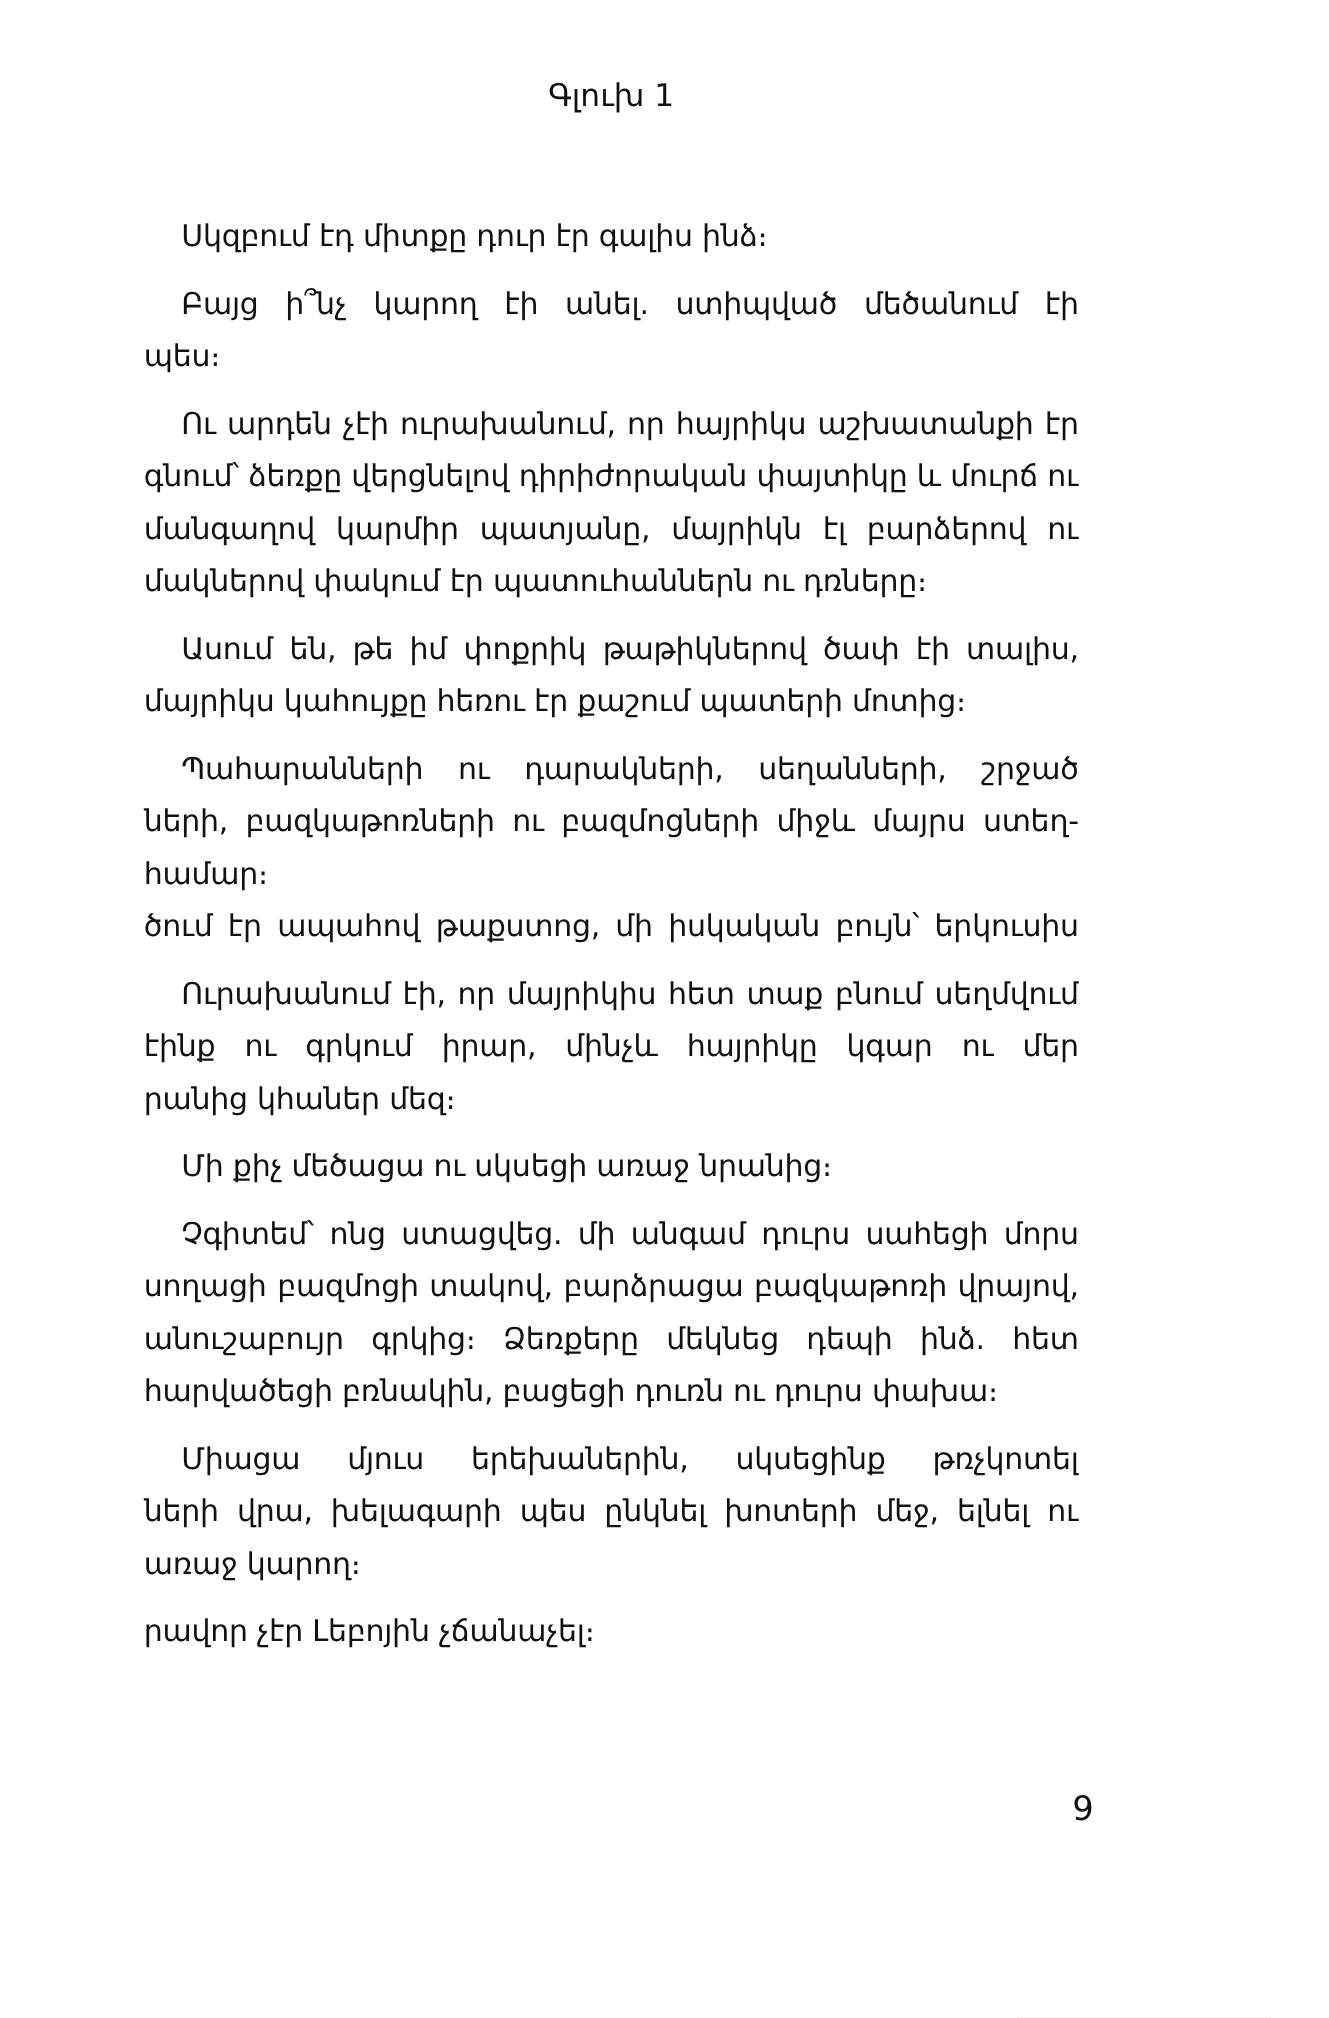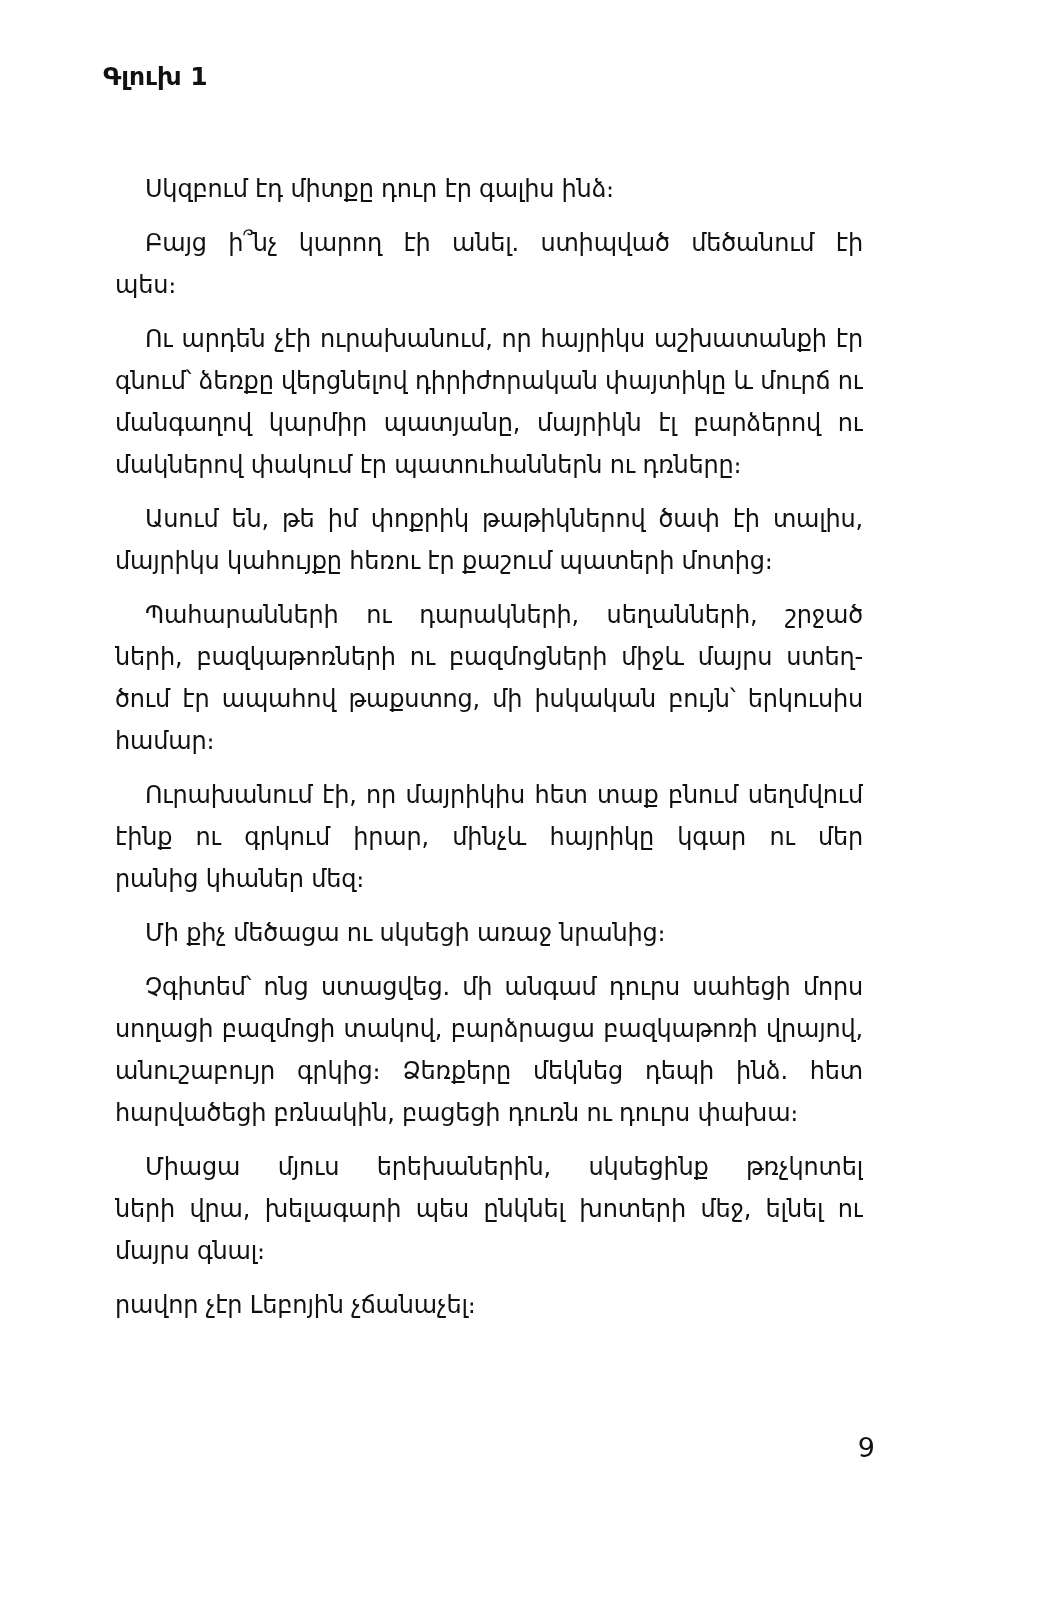--- a/index.html
+++ b/index.html
@@ -9,22 +9,22 @@
     height: 1614px;
     margin: 0 auto;
     background: #ffffff;
     box-sizing: border-box;
     padding: 62px 188px 0 103px;
     font-family: "DejaVu Sans", sans-serif;
     color: #111111;
     overflow: hidden;
   }
   .chapter-heading {
-    text-align: left;
-    font-weight: bold;
+    text-align: center;
+    font-weight: normal;
     font-size: 25px;
     line-height: 30px;
     color: #111111;
   }
   .text-body {
     margin-top: 76px;
   }
   .para { margin: 12px; }
   .line {
     height: 42px;
@@ -67,41 +67,41 @@
         <div class="line j">մանգաղով կարմիր պատյանը, մայրիկն էլ բարձերով ու վեր-</div>
         <div class="line">մակներով փակում էր պատուհաններն ու դռները։</div>
       </div>
       <div class="para">
         <div class="line indent j">Ասում են, թե իմ փոքրիկ թաթիկներով ծափ էի տալիս, երբ</div>
         <div class="line">մայրիկս կահույքը հեռու էր քաշում պատերի մոտից։</div>
       </div>
       <div class="para">
         <div class="line indent j">Պահարանների ու դարակների, սեղանների, շրջած աթոռ-</div>
         <div class="line j">ների, բազկաթոռների ու բազմոցների միջև մայրս ստեղ-</div>
+        <div class="line">համար։</div>
         <div class="line j">ծում էր ապահով թաքստոց, մի իսկական բույն՝ երկուսիս</div>
-        <div class="line">համար։</div>
       </div>
       <div class="para">
         <div class="line indent j">Ուրախանում էի, որ մայրիկիս հետ տաք բնում սեղմվում</div>
         <div class="line j">էինք ու գրկում իրար, մինչև հայրիկը կգար ու մեր ապաստա-</div>
         <div class="line">րանից կհաներ մեզ։</div>
       </div>
       <div class="para">
         <div class="line indent">Մի քիչ մեծացա ու սկսեցի առաջ նրանից։</div>
       </div>
       <div class="para">
         <div class="line indent j">Չգիտեմ՝ ոնց ստացվեց. մի անգամ դուրս սահեցի մորս</div>
         <div class="line j">սողացի բազմոցի տակով, բարձրացա բազկաթոռի վրայով,</div>
         <div class="line j">անուշաբույր գրկից։ Ձեռքերը մեկնեց դեպի ինձ. հետ հրեցի,</div>
         <div class="line">հարվածեցի բռնակին, բացեցի դուռն ու դուրս փախա։</div>
       </div>
       <div class="para">
         <div class="line indent j">Միացա մյուս երեխաներին, սկսեցինք թռչկոտել պարիսպ-</div>
         <div class="line j">ների վրա, խելագարի պես ընկնել խոտերի մեջ, ելնել ու</div>
-        <div class="line">մայրս գնալ։</div>
+        <div class="line">առաջ կարող։</div>
       </div>
       <div class="para">
         <div class="line">րավոր չէր Լեբոյին չճանաչել։</div>
       </div>
     </div>
 
   <div class="page-footer">9</div>
 </div>
 
 </body></html>

